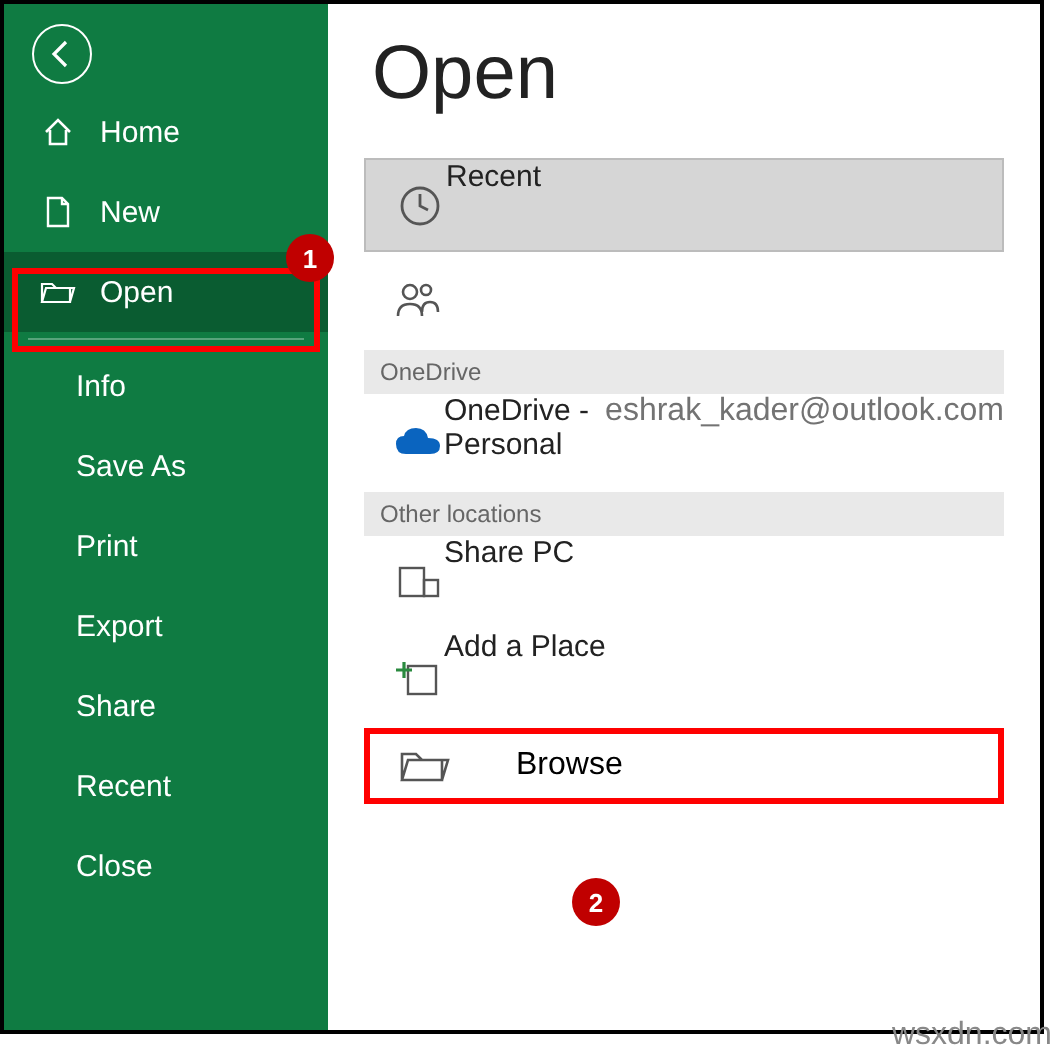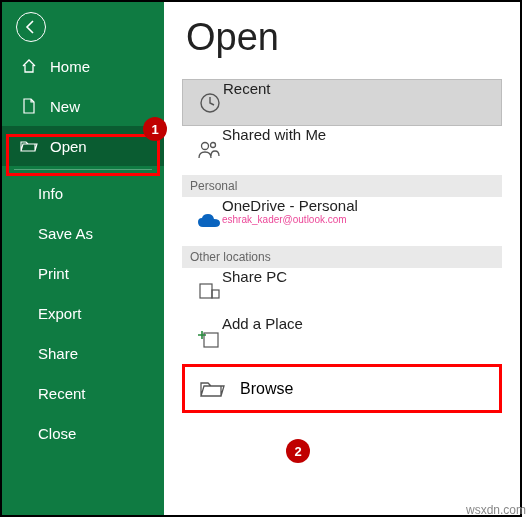--- a/index.html
+++ b/index.html
@@ -91,37 +91,37 @@
     }
     .loc-icon { width: 26px; display:flex; align-items:center; justify-content:center; }
     .section-head {
       background: #e9e9e9;
       color: #666;
       font-size: 12px;
       padding: 4px 8px;
       margin-top: 2px;
     }
     .loc-sub {
-      font-size: 10px; color: #ec4899;
-    }
-    .loc-text { display:flex; flex-direction:column; }
+      font-size: 16px; color: #737373;
+    }
+    .loc-text { display:flex; flex-direction:row; }
     .browse-box {
       border: 3px solid #ff0000;
-      height: 49px;
+      height: 38px;
       display: flex;
       align-items: center;
-      gap: 15px;
+      gap: 33px;
       padding-left: 14px;
       cursor: pointer;
       margin-top: 2px;
     }
     .watermark {
       position: absolute;
-      right: 4px; bottom: 12px;
-      font-size: 12px; color: #888;
+      right: 4px; bottom: 2px;
+      font-size: 16px; color: #888;
     }
   </style>
 </head>
 <body>
 
 <div class="frame">
   <div class="sidebar">
     <div class="back">
       <div class="back-circle">
         <svg width="16" height="16" viewBox="0 0 16 16">
@@ -192,24 +192,23 @@
       </div>
 
       <div class="loc-item">
         <span class="loc-icon">
           <svg width="24" height="20" viewBox="0 0 24 20">
               <circle cx="8" cy="6" r="3.5" stroke="#555" stroke-width="1.3" fill="none"></circle>
               <circle cx="16" cy="5" r="2.5" stroke="#555" stroke-width="1.3" fill="none"></circle>
               <path d="M2 18 Q2 12 8 12 Q14 12 14 18 M14 16 Q14 11 18 11 Q22 11 22 16" stroke="#555" stroke-width="1.3" fill="none"></path>
             </svg>
         </span>
-        <span>Shared with Me</span>
-      </div>
-
-      <div class="section-head">Personal</div>
+      </div>
+
+      <div class="section-head">OneDrive</div>
 
       <div class="loc-item">
         <span class="loc-icon">
           <svg width="26" height="18" viewBox="0 0 26 18">
               <path d="M7 15 Q2 15 2 10 Q2 6 6 6 Q7 2 12 2 Q17 2 18 7 Q24 7 24 11 Q24 15 19 15 Z" fill="#0a64bf"></path>
             </svg>
         </span>
         <div class="loc-text">
           <span>OneDrive - Personal</span>
           <span class="loc-sub">eshrak_kader@outlook.com</span>

